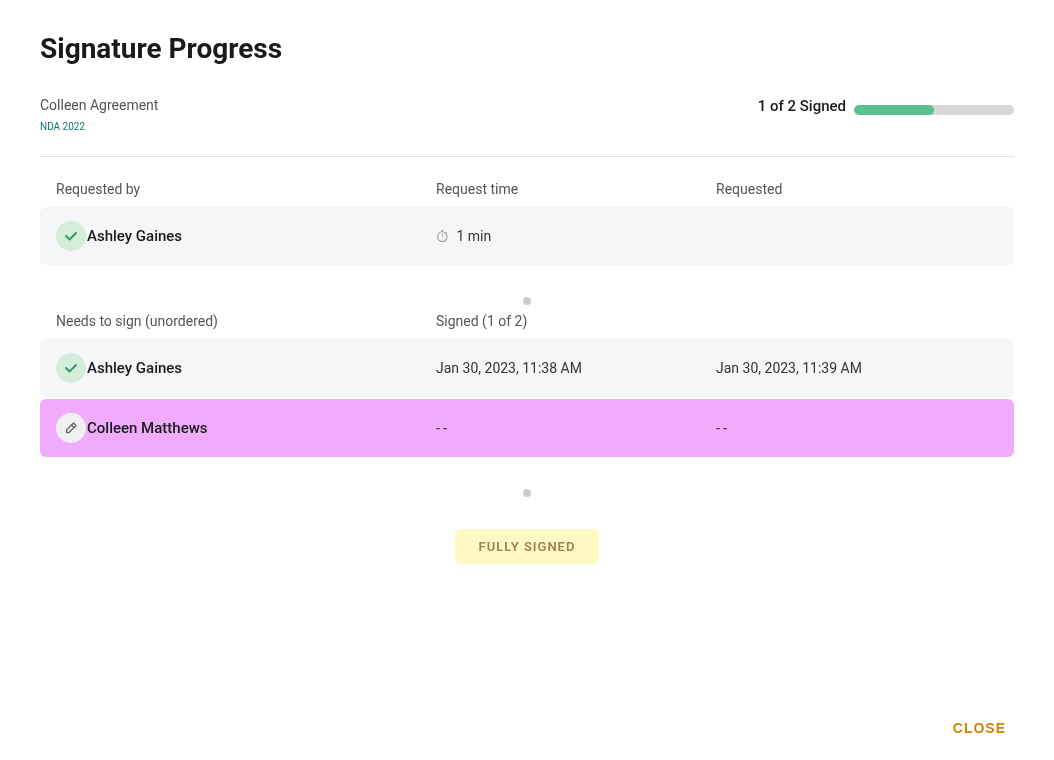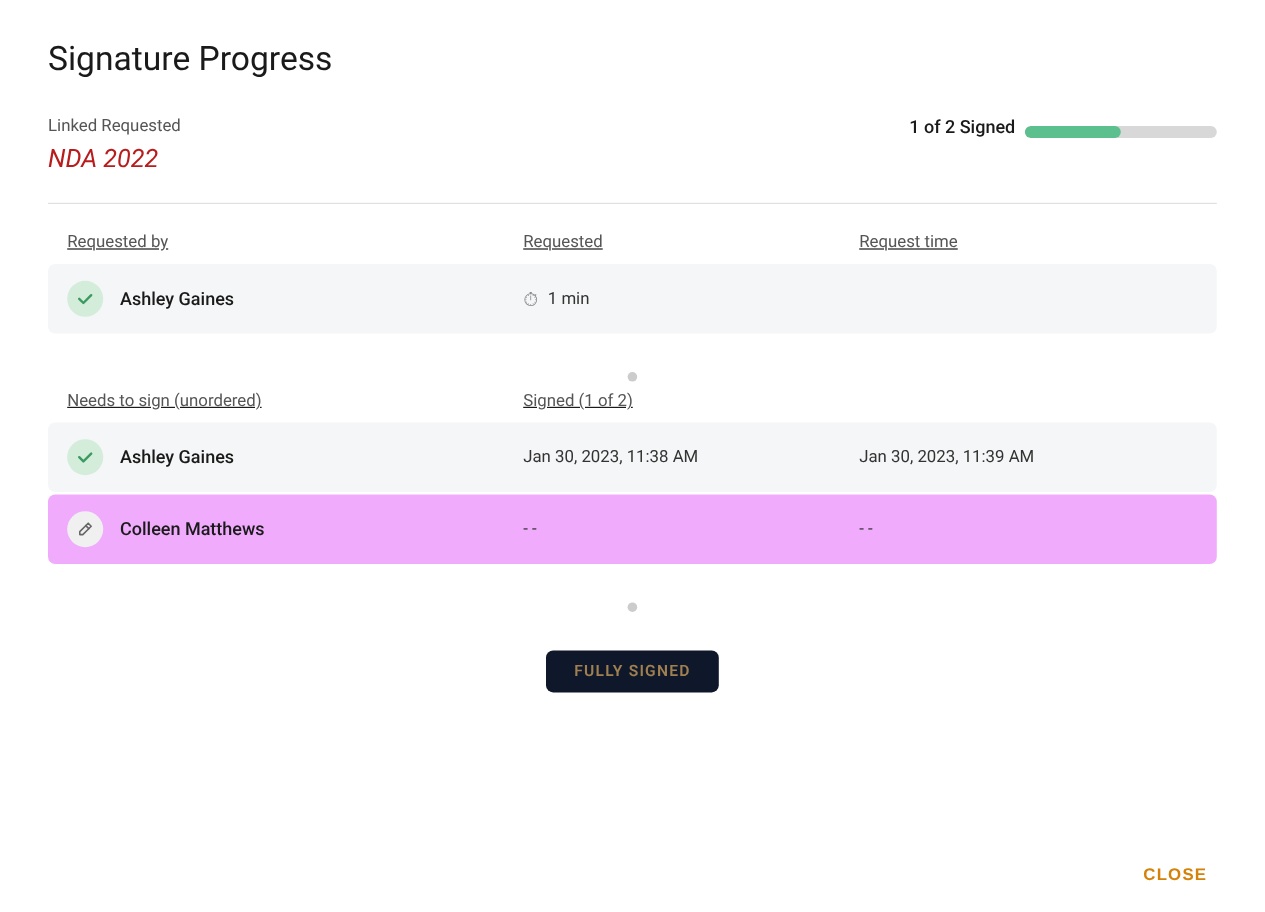--- a/index.html
+++ b/index.html
@@ -16,21 +16,21 @@
       min-height: 760px;
       position: relative;
     }
 
     .page-container {
       padding: 32px 40px 40px 40px;
     }
 
     .page-title {
       font-size: 28px;
-      font-weight: 400;
+      font-weight: 700;
       color: #1a1a1a;
       margin-bottom: 32px;
     }
 
     .agreement-section {
       display: flex;
       justify-content: space-between;
       align-items: flex-start;
       margin-bottom: 24px;
     }
@@ -41,25 +41,24 @@
       gap: 8px;
     }
 
     .agreement-label {
       font-size: 14px;
       color: #555;
       font-weight: 400;
     }
 
     .agreement-link {
-      font-size: 21px;
-      color: #b91c1c;
+      font-size: 10px;
+      color: #0f766e;
       text-decoration: none;
       cursor: pointer;
-      font-style: italic;
     }
 
     .agreement-right {
       display: flex;
       align-items: flex-end;
       gap: 8px;
     }
 
     .signed-count {
       font-size: 15px;
@@ -88,21 +87,20 @@
     }
 
     .table-section {
       margin-bottom: 32px;
     }
 
     .table-header {
       display: grid;
       grid-template-columns: 380px 280px 1fr;
       padding: 0 16px 10px 16px;
-      text-decoration: underline;
     }
 
     .table-header-cell {
       font-size: 14px;
       color: #555;
       font-weight: 400;
     }
 
     .table-row {
       display: grid;
@@ -114,21 +112,21 @@
       margin-bottom: 2px;
     }
 
     .table-row-alt {
       background: #f0abfc;
     }
 
     .person-cell {
       display: flex;
       align-items: center;
-      gap: 14px;
+      gap: 1px;
     }
 
     .check-icon {
       width: 30px;
       height: 30px;
       border-radius: 50%;
       background: #d4edda;
       display: flex;
       align-items: center;
       justify-content: center;
@@ -198,21 +196,21 @@
       background: #ccc;
     }
 
     .fully-signed-section {
       display: flex;
       justify-content: center;
       margin-top: 32px;
     }
 
     .fully-signed-badge {
-      background: #0f172a;
+      background: #fef9c3;
       color: #a08050;
       font-size: 13px;
       font-weight: 600;
       letter-spacing: 1px;
       padding: 10px 24px;
       border-radius: 6px;
       text-transform: uppercase;
     }
 
     .close-button {
@@ -231,38 +229,38 @@
     }
   </style>
 </head>
 <body>
 
 <div class="page-container">
   <h1 class="page-title">Signature Progress</h1>
 
   <div class="agreement-section">
     <div class="agreement-left">
-      <span class="agreement-label">Linked Requested</span>
+      <span class="agreement-label">Colleen Agreement</span>
       <a class="agreement-link">NDA 2022</a>
     </div>
     <div class="agreement-right">
       <span class="signed-count">1 of 2 Signed</span>
       <div class="progress-bar-container">
         <div class="progress-bar-fill" style="width: 50%;"></div>
       </div>
     </div>
   </div>
 
   <hr class="divider">
 
   <div class="table-section">
     <div class="table-header">
       <span class="table-header-cell">Requested by</span>
+      <span class="table-header-cell">Request time</span>
       <span class="table-header-cell">Requested</span>
-      <span class="table-header-cell">Request time</span>
     </div>
 
     <div class="table-row">
       <div class="person-cell">
         <div class="check-icon">
           <svg viewBox="0 0 14 14" fill="none" xmlns="http://www.w3.org/2000/svg">
             <path d="M2 7L5.5 10.5L12 4" stroke="#3a9a60" stroke-width="2" stroke-linecap="round" stroke-linejoin="round"></path>
           </svg>
         </div>
         <span class="person-name">Ashley Gaines</span>

